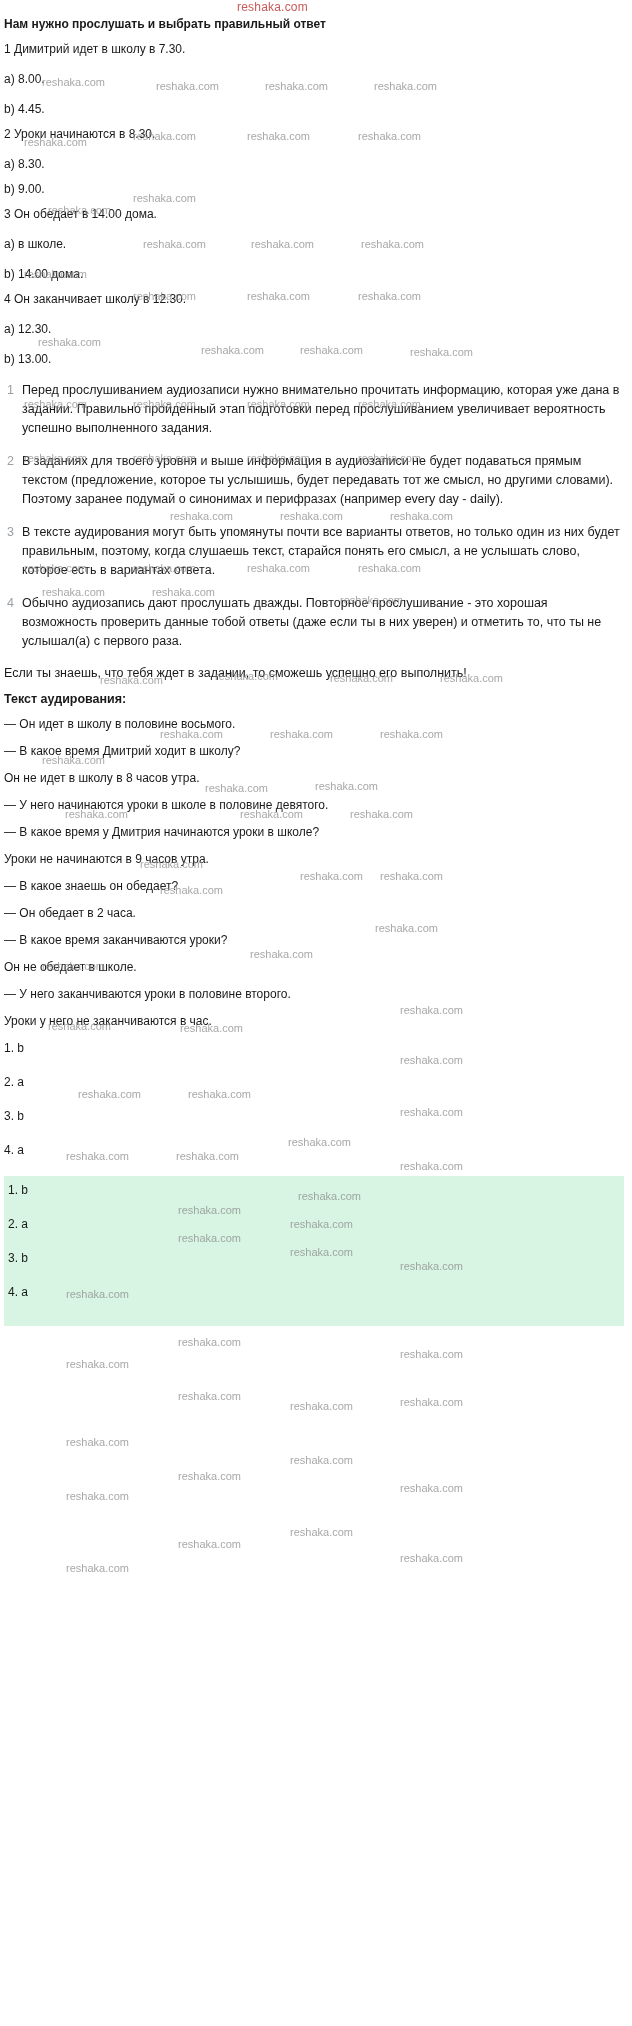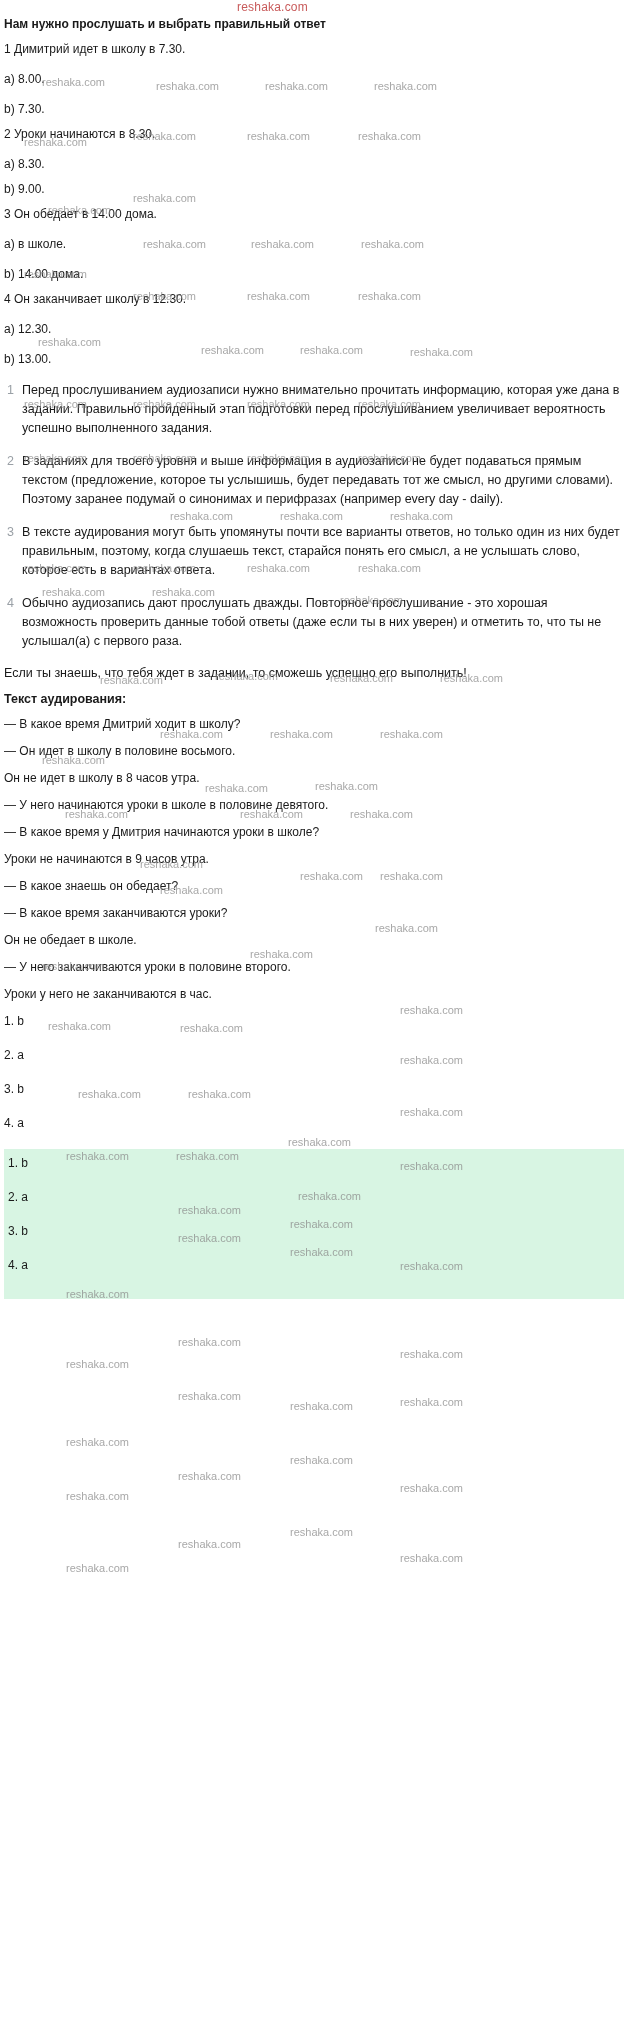--- a/index.html
+++ b/index.html
@@ -120,21 +120,21 @@
 
   <div class="content">
 
     <div class="line bold">Нам нужно прослушать и выбрать правильный ответ</div>
     <div class="gap-s"></div>
 
     <div class="line">1 Димитрий идет в школу в 7.30.</div>
     <div class="gap-m"></div>
     <div class="line">a) 8.00.</div>
     <div class="gap-m"></div>
-    <div class="line">b) 7.30.</div>
+    <div class="line">b) 4.45.</div>
     <div class="gap-s"></div>
 
     <div class="line">2 Уроки начинаются в 8.30.</div>
     <div class="gap-m"></div>
     <div class="line">a) 8.30.</div>
     <div class="gap-s"></div>
     <div class="line">b) 9.00.</div>
     <div class="gap-s"></div>
 
     <div class="line">3 Он обедает в 14.00 дома.</div>
@@ -167,27 +167,28 @@
         <div class="tip-num">4</div>
         <div class="tip-text">Обычно аудиозапись дают прослушать дважды. Повторное прослушивание - это хорошая возможность проверить данные тобой ответы (даже если ты в них уверен) и отметить то, что ты не услышал(а) с первого раза.</div>
       </div>
     </div>
 
     <div class="closing">Если ты знаешь, что тебя ждет в задании, то сможешь успешно его выполнить!</div>
 
     <div class="heading">Текст аудирования:</div>
 
     <div class="dialog">
+      <div class="line">— Он идет в школу в половине восьмого.</div>
       <div class="line">— В какое время Дмитрий ходит в школу?</div>
-      <div class="line">— Он идет в школу в половине восьмого.</div>
       <div class="line">Он не идет в школу в 8 часов утра.</div>
       <div class="line">— У него начинаются уроки в школе в половине девятого.</div>
       <div class="line">— В какое время у Дмитрия начинаются уроки в школе?</div>
       <div class="line">Уроки не начинаются в 9 часов утра.</div>
       <div class="line">— В какое знаешь он обедает?</div>
+      <div class="line">— Он обедает в 2 часа.</div>
       <div class="line">— В какое время заканчиваются уроки?</div>
       <div class="line">Он не обедает в школе.</div>
       <div class="line">— У него заканчиваются уроки в половине второго.</div>
       <div class="line">Уроки у него не заканчиваются в час.</div>
     </div>
 
     <div class="answers">
       <div class="line">1. b</div>
       <div class="line">2. a</div>
       <div class="line">3. b</div>

